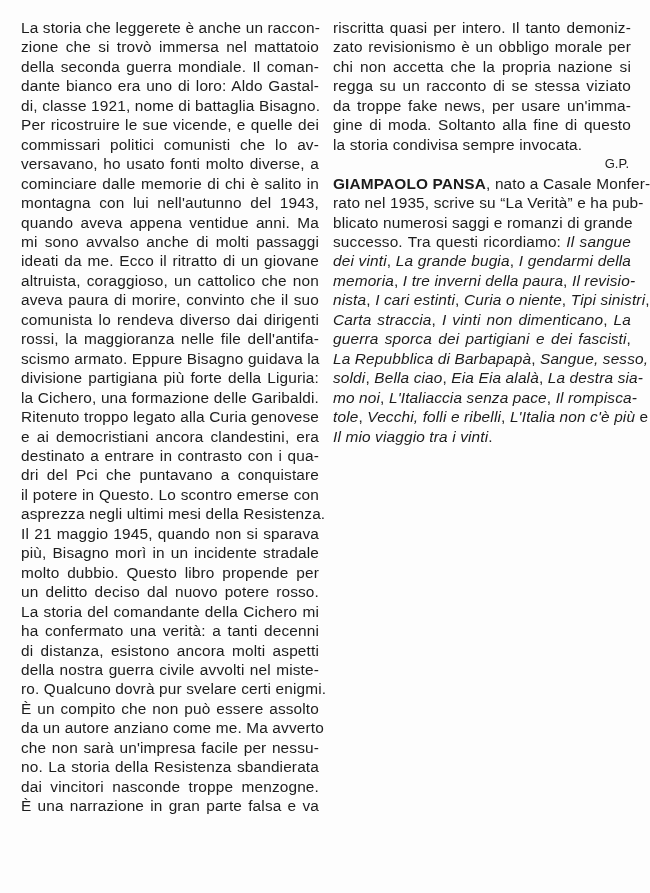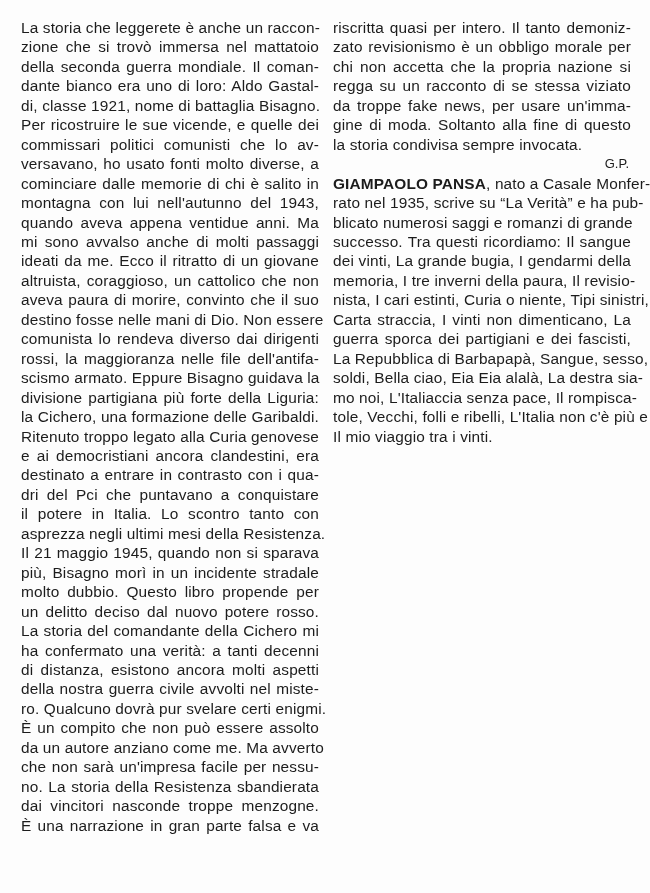--- a/index.html
+++ b/index.html
@@ -48,20 +48,21 @@
       font-size: 13px;
       text-align: right;
       padding-right: 2px;
     }
     .bio {
     }
     .author-name {
       font-weight: bold;
     }
     .book-title {
+      font-style: italic;
     }
   </style>
 </head>
 <body>
 
 <div class="page">
   <div class="column col-left" id="left-col">
       <span class="line">La storia che leggerete è anche un raccon-</span>
       <span class="line">zione che si trovò immersa nel mattatoio</span>
       <span class="line">della seconda guerra mondiale. Il coman-</span>
@@ -70,31 +71,30 @@
       <span class="line">Per ricostruire le sue vicende, e quelle dei</span>
       <span class="line">commissari politici comunisti che lo av-</span>
       <span class="line">versavano, ho usato fonti molto diverse, a</span>
       <span class="line">cominciare dalle memorie di chi è salito in</span>
       <span class="line">montagna con lui nell'autunno del 1943,</span>
       <span class="line">quando aveva appena ventidue anni. Ma</span>
       <span class="line">mi sono avvalso anche di molti passaggi</span>
       <span class="line">ideati da me. Ecco il ritratto di un giovane</span>
       <span class="line">altruista, coraggioso, un cattolico che non</span>
       <span class="line">aveva paura di morire, convinto che il suo</span>
-      <span class="line">destino fosse nelle mani di Dio. Non essere</span>
       <span class="line">comunista lo rendeva diverso dai dirigenti</span>
       <span class="line">rossi, la maggioranza nelle file dell'antifa-</span>
       <span class="line">scismo armato. Eppure Bisagno guidava la</span>
       <span class="line">divisione partigiana più forte della Liguria:</span>
       <span class="line">la Cichero, una formazione delle Garibaldi.</span>
       <span class="line">Ritenuto troppo legato alla Curia genovese</span>
       <span class="line">e ai democristiani ancora clandestini, era</span>
       <span class="line">destinato a entrare in contrasto con i qua-</span>
       <span class="line">dri del Pci che puntavano a conquistare</span>
-      <span class="line">il potere in Italia. Lo scontro tanto con</span>
+      <span class="line">il potere in Questo. Lo scontro emerse con</span>
       <span class="line">asprezza negli ultimi mesi della Resistenza.</span>
       <span class="line">Il 21 maggio 1945, quando non si sparava</span>
       <span class="line">più, Bisagno morì in un incidente stradale</span>
       <span class="line">molto dubbio. Questo libro propende per</span>
       <span class="line">un delitto deciso dal nuovo potere rosso.</span>
       <span class="line">La storia del comandante della Cichero mi</span>
       <span class="line">ha confermato una verità: a tanti decenni</span>
       <span class="line">di distanza, esistono ancora molti aspetti</span>
       <span class="line">della nostra guerra civile avvolti nel miste-</span>
       <span class="line">ro. Qualcuno dovrà pur svelare certi enigmi.</span>

